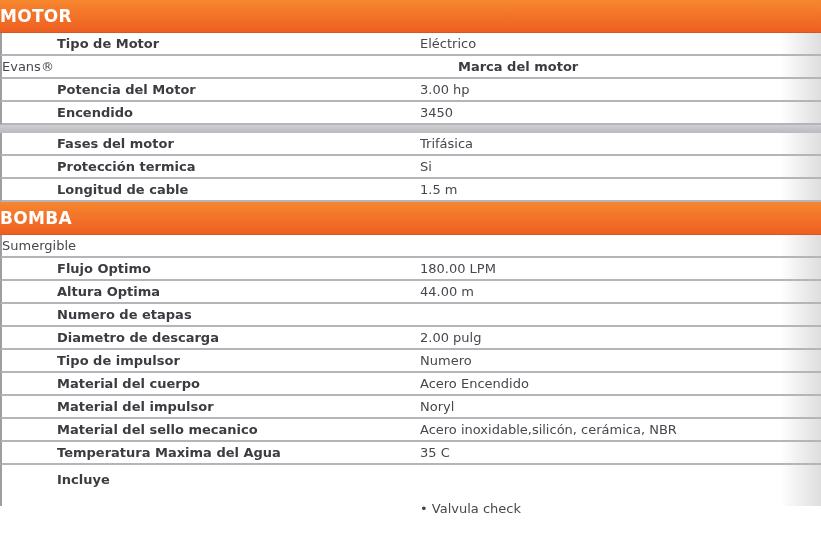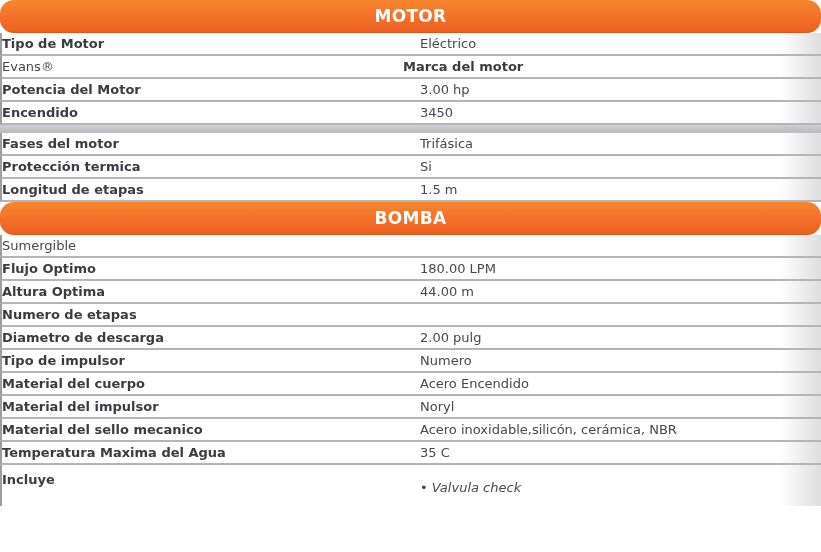--- a/index.html
+++ b/index.html
@@ -11,37 +11,36 @@
     background: #ffffff;
     font-family: "DejaVu Sans", "Liberation Sans", sans-serif;
     position: relative;
   }
   .section-header {
     height: 33px;
     background: linear-gradient(180deg, #f6872e 0%, #f3742a 45%, #ee5f21 100%);
     border-bottom: 1px solid #d9561d;
     display: flex;
     align-items: center;
-    justify-content: center;
     color: #ffffff;
     font-weight: bold;
     font-size: 17px;
     letter-spacing: 0.3px;
-    border-radius: 14px;
   }
   .spec-row {
     height: 23px;
     display: flex;
     align-items: center;
     border-bottom: 2px solid #b5b5b9;
     border-left: 2px solid #9e9ea2;
     background: linear-gradient(to right, #ffffff 0px, #ffffff 778px, #dededf 819px);
   }
   .cell.label {
     flex: 0 0 418px;
+    padding-left: 55px;
     font-weight: bold;
     font-size: 13px;
     color: #3b3b41;
     white-space: nowrap;
     overflow: hidden;
   }
   .cell.value {
     flex: 1;
     font-size: 13px;
     color: #47474d;
@@ -53,21 +52,21 @@
     background: linear-gradient(180deg, #cfcfd3 0%, #c2c2c6 60%, #bcbcc0 100%);
   }
   .includes-row {
     height: 41px;
     display: flex;
     align-items: flex-start;
     border-left: 2px solid #9e9ea2;
     background: linear-gradient(to right, #ffffff 0px, #ffffff 778px, #dededf 819px);
   }
   .includes-row .label { padding-top: 7px; }
-  .includes-row .value { padding-top: 14px; font-style: italic; }
+  .includes-row .value { padding-top: 35px; }
   .bullet-item { font-size: 13px; color: #47474d; line-height: 17px; }
   .bullet-item::before { content: "\2022\00a0"; }
 </style>
 </head>
 <body>
 
 <div class="page">
   <div id="spec-table">
       <div class="section-header">
         <span>MOTOR</span>
@@ -91,21 +90,21 @@
       <div class="group-divider"></div>
       <div class="spec-row">
     <div class="cell label">Fases del motor</div>
     <div class="cell value">Trifásica</div>
   </div>
       <div class="spec-row">
     <div class="cell label">Protección termica</div>
     <div class="cell value">Si</div>
   </div>
       <div class="spec-row">
-    <div class="cell label">Longitud de etapas</div>
+    <div class="cell label">Longitud de cable</div>
     <div class="cell value">1.5 m</div>
   </div>
       <div class="section-header">
         <span>BOMBA</span>
       </div>
       <div class="spec-row">
     <div class="cell value">Sumergible</div>
   </div>
       <div class="spec-row">
     <div class="cell label">Flujo Optimo</div>

